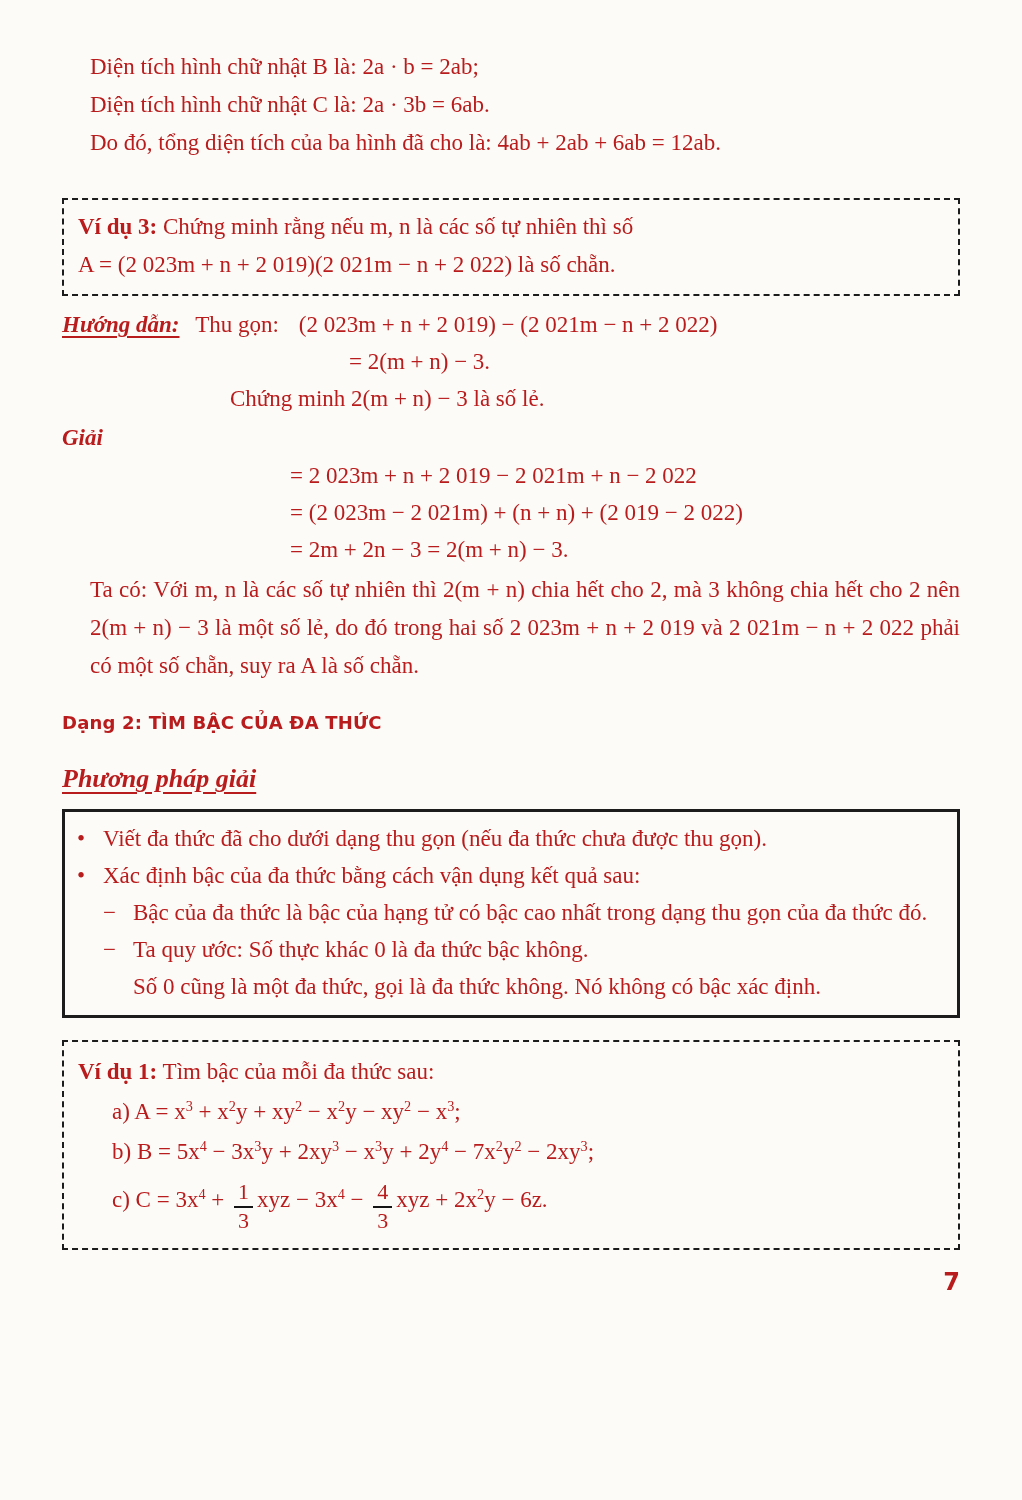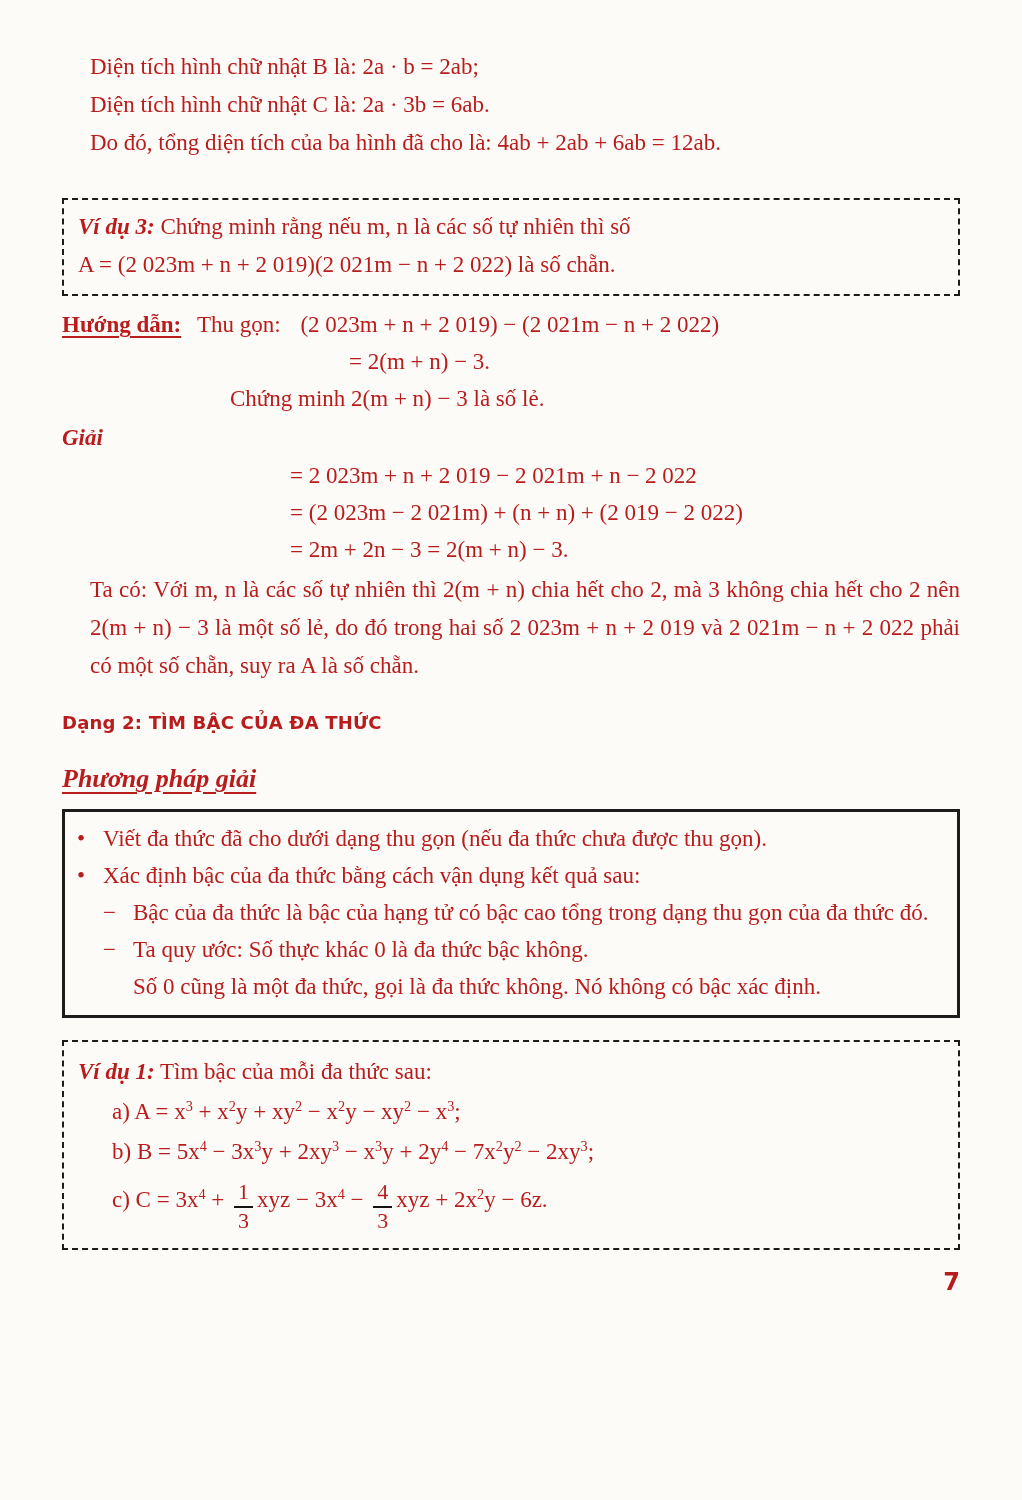--- a/index.html
+++ b/index.html
@@ -19,26 +19,27 @@
   .intro { margin-left: 28px; }
   .intro .line { line-height: 38px; }
 
   .dashed-box {
     border: 2.5px dashed #1c1c1c;
     padding: 8px 14px 10px 14px;
     margin-top: 36px;
   }
   .dashed-box .bx-line1 { line-height: 38px; }
   .dashed-box .bx-line2 { line-height: 38px; text-align: left; }
-  .bold { font-weight: bold; font-style: italic; }
+  .bold { font-weight: bold; }
   .u-label {
     font-weight: bold;
     text-decoration: underline;
     text-decoration-thickness: 2px;
     text-underline-offset: 4px;
+    font-style: italic;
   }
 
   .guide { margin-top: 10px; }
   .guide .g-line1 { line-height: 37px; }
   .guide .g-step { margin-left: 10px; }
   .guide .g-f1 { margin-left: 14px; }
   .guide .g-line2 { line-height: 37px; margin-left: 287px; }
   .guide .g-line3 { line-height: 37px; margin-left: 168px; }
 
   .sol-title {
@@ -173,21 +174,21 @@
     <div class="row">
       <span class="mk">•</span>
       <span class="tx">Viết đa thức đã cho dưới dạng thu gọn (nếu đa thức chưa được thu gọn).</span>
     </div>
     <div class="row">
       <span class="mk">•</span>
       <span class="tx">Xác định bậc của đa thức bằng cách vận dụng kết quả sau:</span>
     </div>
     <div class="row sub">
       <span class="mk">−</span>
-      <span class="tx">Bậc của đa thức là bậc của hạng tử có bậc cao tổng trong dạng thu gọn của đa thức đó.</span>
+      <span class="tx">Bậc của đa thức là bậc của hạng tử có bậc cao nhất trong dạng thu gọn của đa thức đó.</span>
     </div>
     <div class="row sub">
       <span class="mk">−</span>
       <span class="tx">Ta quy ước: Số thực khác 0 là đa thức bậc không.</span>
     </div>
     <div class="cont">Số 0 cũng là một đa thức, gọi là đa thức không. Nó không có bậc xác định.</div>
   </div>
 
   <div class="example-box">
     <div class="ex-title">

